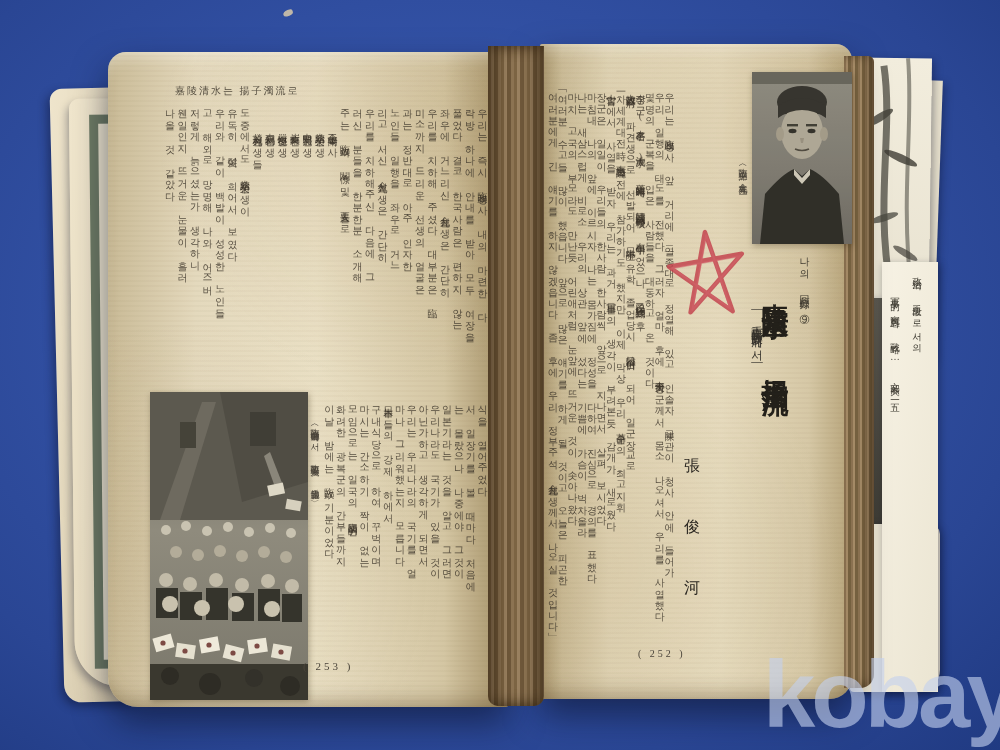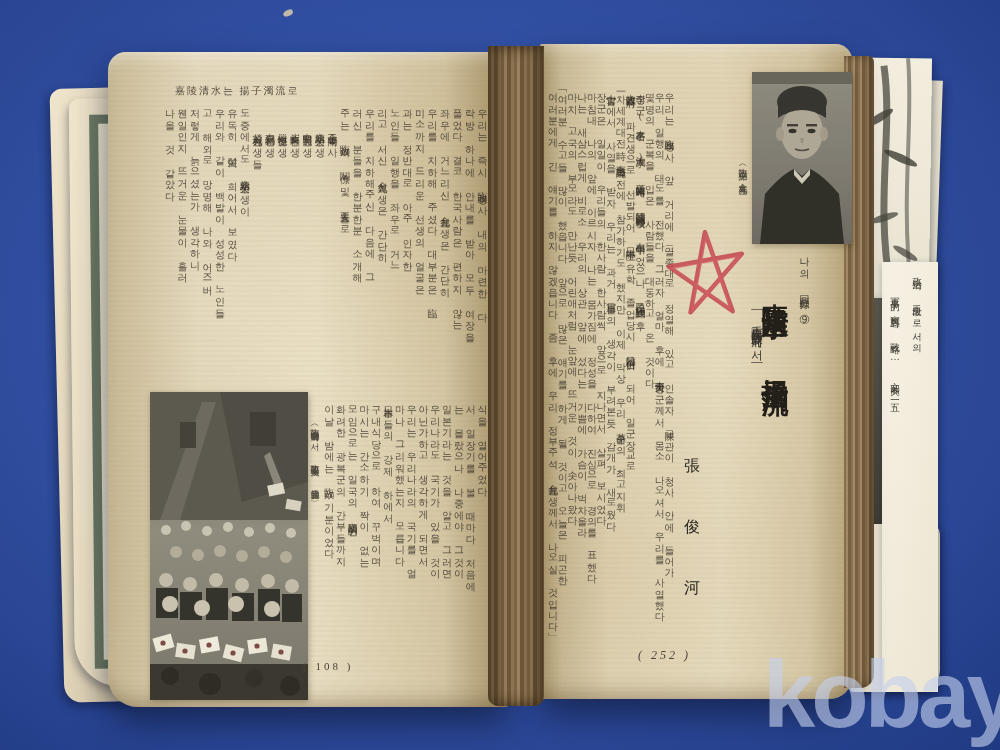--- a/index.html
+++ b/index.html
@@ -53,21 +53,21 @@
   .lp-num{left:303px;top:660px;font-size:11px;letter-spacing:3px;color:#4a443a;z-index:5;}
   
   .portrait{left:752px;top:72px;width:100px;height:172px;z-index:5;box-shadow:1px 2px 6px rgba(60,45,20,.35);}
   .portrait-caption{left:736px;top:160px;height:130px;font-size:9px;letter-spacing:1px;color:#4a443a;z-index:5;}
   .series-label{left:797px;top:250px;height:100px;font-size:10px;letter-spacing:2px;color:#3b362c;z-index:5;}
   .article-title{left:757px;top:282px;height:345px;font-size:27px;font-weight:bold;letter-spacing:3px;color:#23201a;z-index:5;}
   .article-subtitle{left:749px;top:302px;height:245px;font-size:11.5px;letter-spacing:2px;color:#33302a;z-index:5;}
   .author{left:681px;top:445px;height:220px;font-size:16px;letter-spacing:22px;color:#2a2620;z-index:5;}
   .rp-body{left:548px;top:86px;width:126px;height:586px;z-index:5;font-size:10px;letter-spacing:1.2px;}
   .rp-body .vcol{line-height:9.7px;}
-  .rp-num{left:638px;top:648px;font-size:12px;letter-spacing:3px;color:#4a443a;z-index:5;font-style:italic;}
+  .rp-num{left:638px;top:648px;font-size:10px;letter-spacing:3px;color:#4a443a;z-index:5;}
   .red-star{left:664px;top:228px;width:88px;height:92px;z-index:6;}
   
   .fleck{left:283px;top:10px;width:10px;height:6px;background:#cfc3a8;border-radius:60% 40% 50% 50%;transform:rotate(-20deg);z-index:1;opacity:.9;}
   .watermark{left:763px;top:648px;z-index:9;font-family:"Liberation Sans",sans-serif;font-weight:700;font-size:94px;letter-spacing:-4px;color:rgba(196,209,238,.62);line-height:1;}
 </style>
 </head>
 <body>
 
 <div class="scene">
 
@@ -224,21 +224,21 @@
           <circle cx="131" cy="260" r="2.6" fill="#7d4a44"></circle>
       </g>
       <rect x="0" y="272" width="158" height="36" fill="#3a382f"></rect>
       <circle cx="20" cy="284" r="9" fill="#2e2c25"></circle>
         <circle cx="60" cy="292" r="11" fill="#2e2c25"></circle>
       <circle cx="104" cy="286" r="9" fill="#33312a"></circle>
         <circle cx="140" cy="294" r="10" fill="#2e2c25"></circle>
     </svg>
   </div>
   <div class="vtext photo-caption">〈臨政廳舍前에서 臨政要人및 僑胞들〉</div>
-  <div class="abs lp-num">( 108 )</div>
+  <div class="abs lp-num">( 253 )</div>
 
   <div class="abs portrait">
     <svg width="100" height="172" viewBox="0 0 100 172">
       <defs>
         <linearGradient id="pp" x1="0" y1="0" x2="0" y2="1">
           <stop offset="0" stop-color="#8f8b80"></stop>
             <stop offset=".6" stop-color="#7d7970"></stop>
             <stop offset="1" stop-color="#6b6760"></stop>
         </linearGradient>
       </defs>

